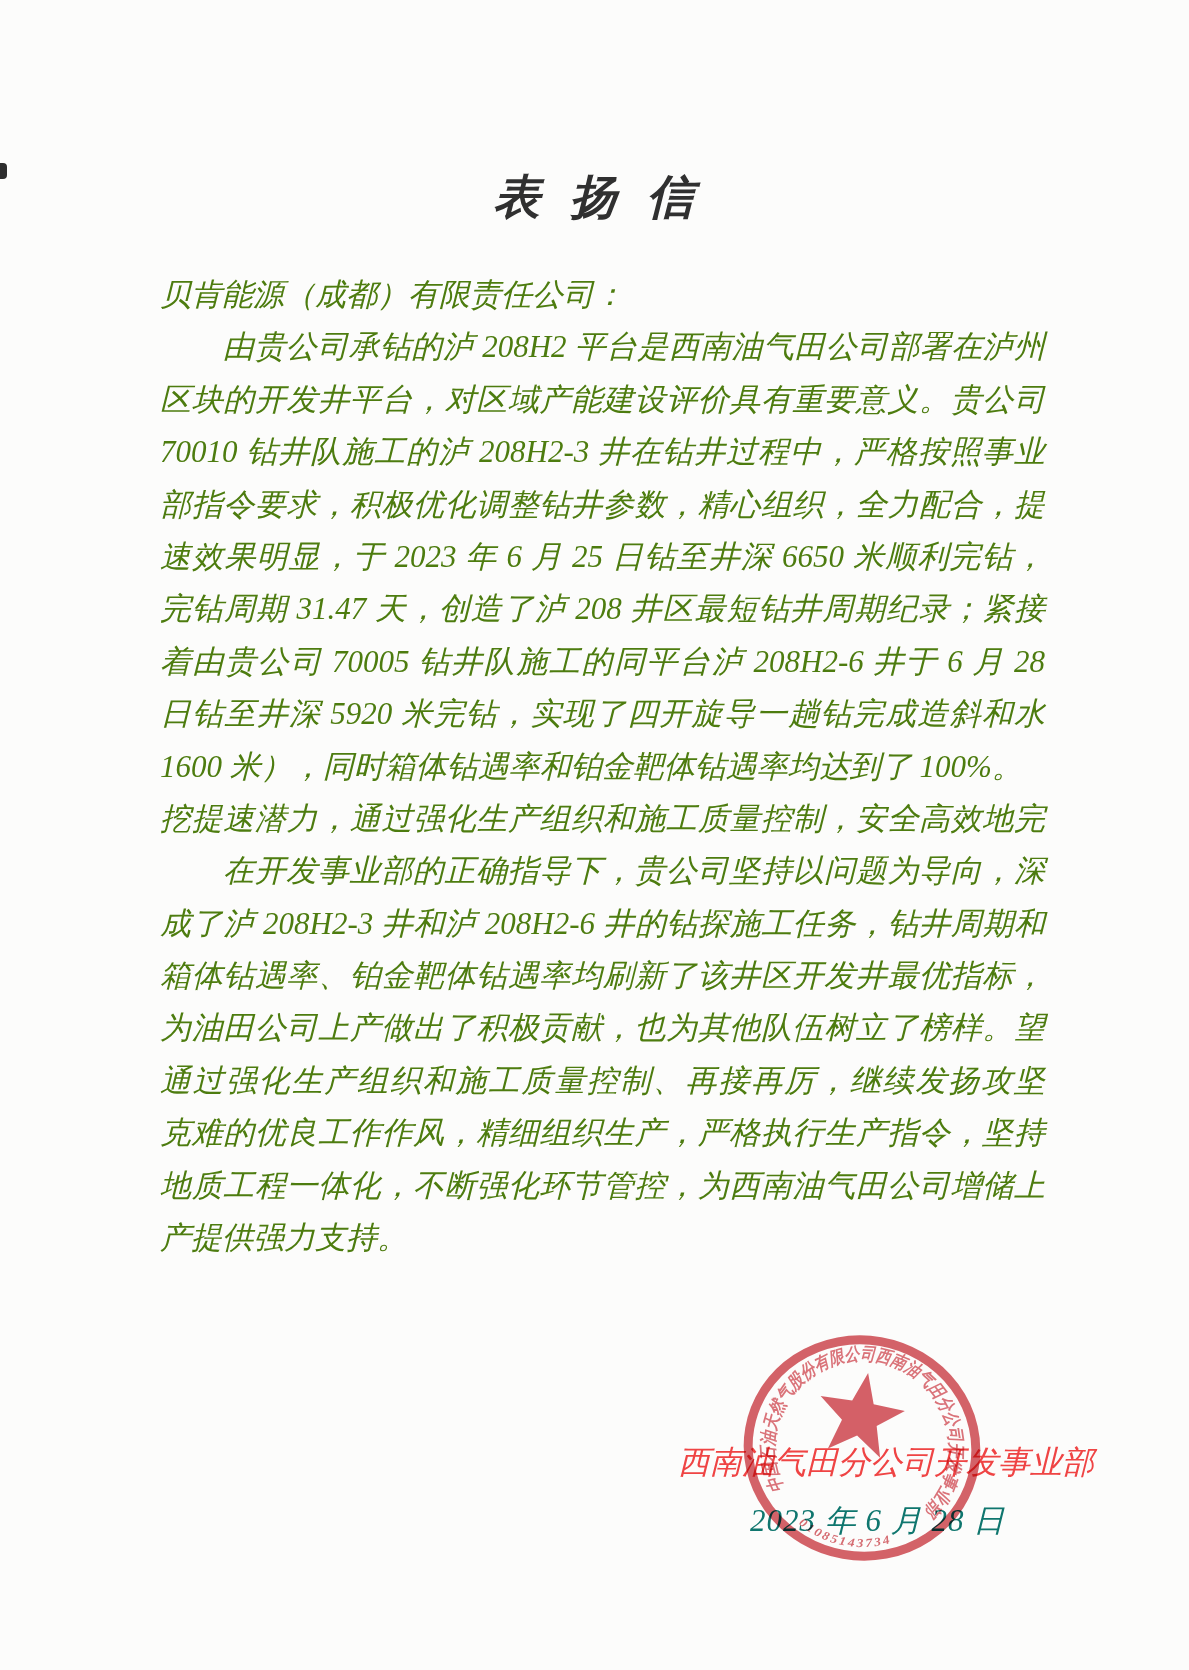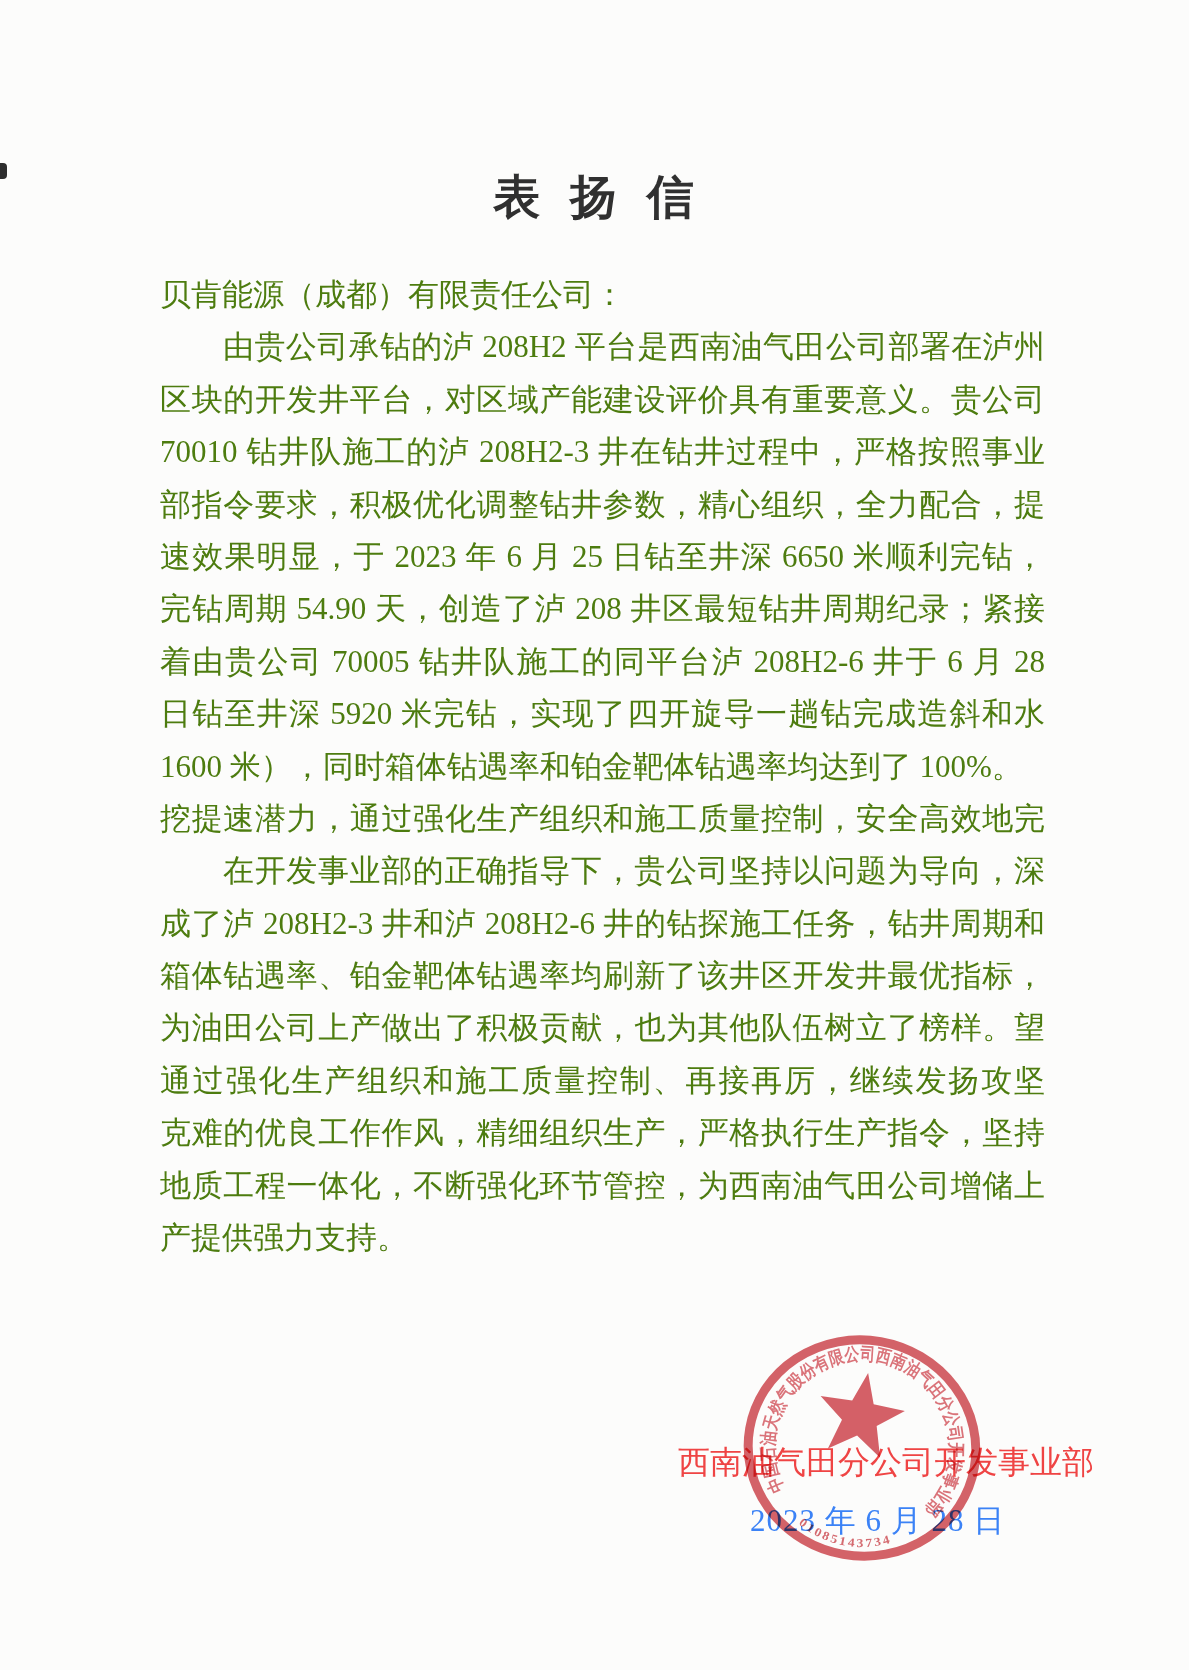--- a/index.html
+++ b/index.html
@@ -6,20 +6,21 @@
     margin: 0; padding: 0;
     background: #e8e8e8;
   }
   .page {
     position: relative;
     width: 1189px;
     height: 1670px;
     background: #fcfcfb;
     overflow: hidden;
     font-family: "Liberation Serif", "DejaVu Serif", serif;
+    font-style: italic;
   }
   .title {
     position: absolute;
     left: 0; top: 162px;
     width: 100%;
     text-align: center;
     font-size: 47px;
     font-weight: bold;
     color: #303030;
     word-spacing: 14px;
@@ -53,21 +54,21 @@
     color: #ef4444;
     white-space: nowrap;
     text-align: justify;
     text-align-last: justify;
   }
   .date {
     position: absolute;
     left: 750px; top: 1500px;
     width: 244px;
     font-size: 31px;
-    color: #3b82f6;
+    color: #0f766e;
     white-space: nowrap;
     letter-spacing: 1px;
   }
   .seal {
     position: absolute;
     left: 738px; top: 1332px;
     width: 248px; height: 232px;
     mix-blend-mode: multiply;
     opacity: 0.93;
     pointer-events: none;
@@ -92,21 +93,21 @@
   <div class="title">表 扬 信</div>
 
   <div class="body-block">
     <div class="line">贝肯能源（成都）有限责任公司：</div>
     <div id="body-lines">
         <div class="line just indent">由贵公司承钻的泸 208H2 平台是西南油气田公司部署在泸州</div>
         <div class="line just">区块的开发井平台，对区域产能建设评价具有重要意义。贵公司</div>
         <div class="line just">70010 钻井队施工的泸 208H2-3 井在钻井过程中，严格按照事业</div>
         <div class="line just">部指令要求，积极优化调整钻井参数，精心组织，全力配合，提</div>
         <div class="line just">速效果明显，于 2023 年 6 月 25 日钻至井深 6650 米顺利完钻，</div>
-        <div class="line just">完钻周期 54.90 天，创造了泸 208 井区最短钻井周期纪录；紧接</div>
+        <div class="line just">完钻周期 31.47 天，创造了泸 208 井区最短钻井周期纪录；紧接</div>
         <div class="line just">着由贵公司 70005 钻井队施工的同平台泸 208H2-6 井于 6 月 28</div>
         <div class="line just">日钻至井深 5920 米完钻，实现了四开旋导一趟钻完成造斜和水</div>
         <div class="line">1600 米），同时箱体钻遇率和铂金靶体钻遇率均达到了 100%。</div>
         <div class="line just">挖提速潜力，通过强化生产组织和施工质量控制，安全高效地完</div>
         <div class="line just indent">在开发事业部的正确指导下，贵公司坚持以问题为导向，深</div>
         <div class="line just">成了泸 208H2-3 井和泸 208H2-6 井的钻探施工任务，钻井周期和</div>
         <div class="line just">箱体钻遇率、铂金靶体钻遇率均刷新了该井区开发井最优指标，</div>
         <div class="line just">为油田公司上产做出了积极贡献，也为其他队伍树立了榜样。望</div>
         <div class="line just">通过强化生产组织和施工质量控制、再接再厉，继续发扬攻坚</div>
         <div class="line just">克难的优良工作作风，精细组织生产，严格执行生产指令，坚持</div>

